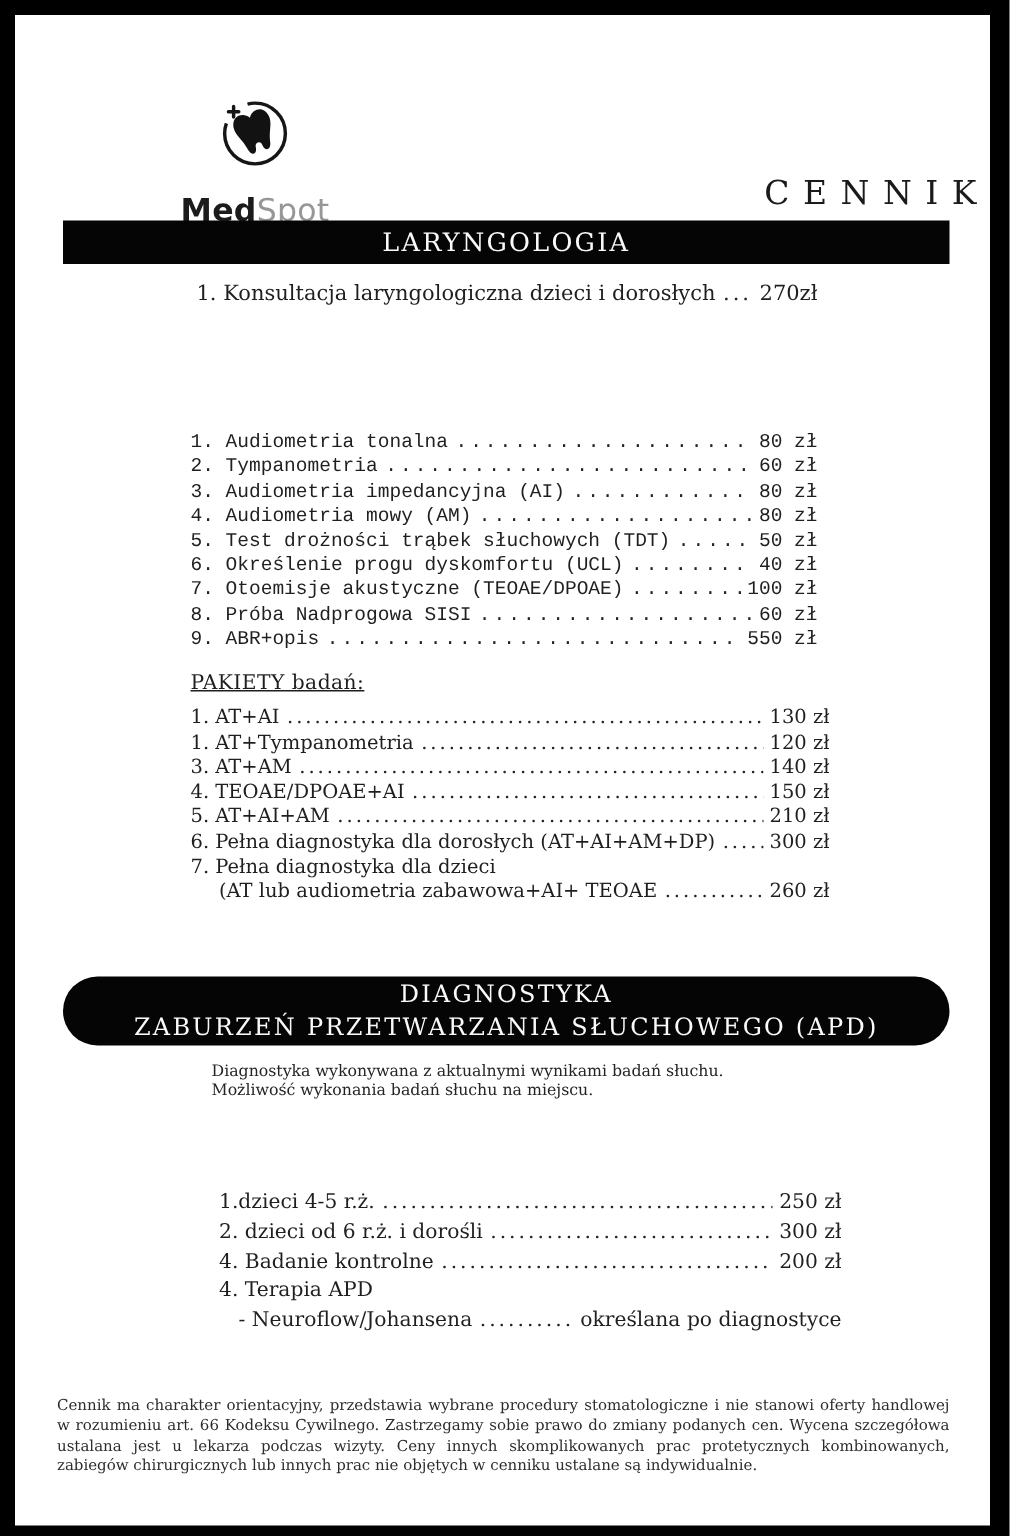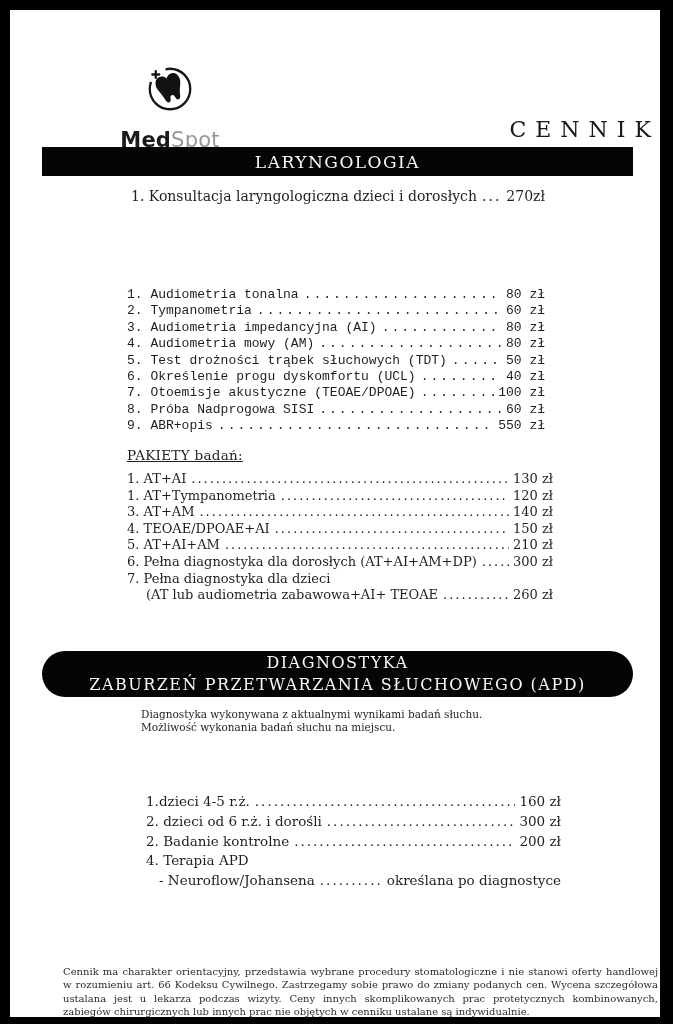--- a/index.html
+++ b/index.html
@@ -42,22 +42,22 @@
   .pakiety{position:absolute;top:437px;left:117px;font-size:13.5px;text-decoration:underline;letter-spacing:.3px;}
   .list2{position:absolute;top:461px;left:117px;width:426px;font-size:13px;}
   .list2 .row{height:16.6px;}
   .cont{padding-left:19px;}
   .list3{position:absolute;top:736px;left:136px;width:415px;font-size:13.5px;margin-top:47px;}
   .list3 .row{height:19.8px;}
   .cont2{padding-left:13px;}
   
   .note{position:absolute;top:698px;left:131px;font-size:10.5px;line-height:12.8px;color:#242424;}
   .footer{
-    position:absolute;top:955px;left:28px;width:595px;
-    font-size:10px;line-height:13.4px;text-align:justify;color:#2c2c2c;margin-left:25px;
+    position:absolute;top:921px;left:28px;width:595px;
+    font-size:10px;line-height:13.4px;text-align:justify;color:#2c2c2c;
   }
 </style>
 </head>
 <body>
 
 <div class="page">
 
   <div class="logo">
     <svg width="46" height="46" viewBox="0 0 100 100">
       <circle cx="50" cy="50" r="44" fill="none" stroke="#161616" stroke-width="5" stroke-dasharray="153 43 276"></circle>
@@ -179,29 +179,29 @@
 
   <div class="note">
     <div>Diagnostyka wykonywana z aktualnymi wynikami badań słuchu.</div>
     <div>Możliwość wykonania badań słuchu na miejscu.</div>
   </div>
 
   <div class="list3">
     <div class="row">
         <span class="label">1.dzieci 4-5 r.ż.</span>
         <span class="dots">................................................................................................................................................................</span>
-        <span class="price">160 zł</span>
+        <span class="price">250 zł</span>
       </div>
     <div class="row">
         <span class="label">2. dzieci od 6 r.ż. i dorośli</span>
         <span class="dots">................................................................................................................................................................</span>
         <span class="price">300 zł</span>
       </div>
     <div class="row">
-        <span class="label">2. Badanie kontrolne</span>
+        <span class="label">4. Badanie kontrolne</span>
         <span class="dots">................................................................................................................................................................</span>
         <span class="price">200 zł</span>
       </div>
     <div class="row">
         <span class="label">4. Terapia APD</span>
       </div>
     <div class="row cont2">
         <span class="label">- Neuroflow/Johansena</span>
         <span class="dots">................................................................................................................................................................</span>
         <span class="price">określana po diagnostyce</span>

